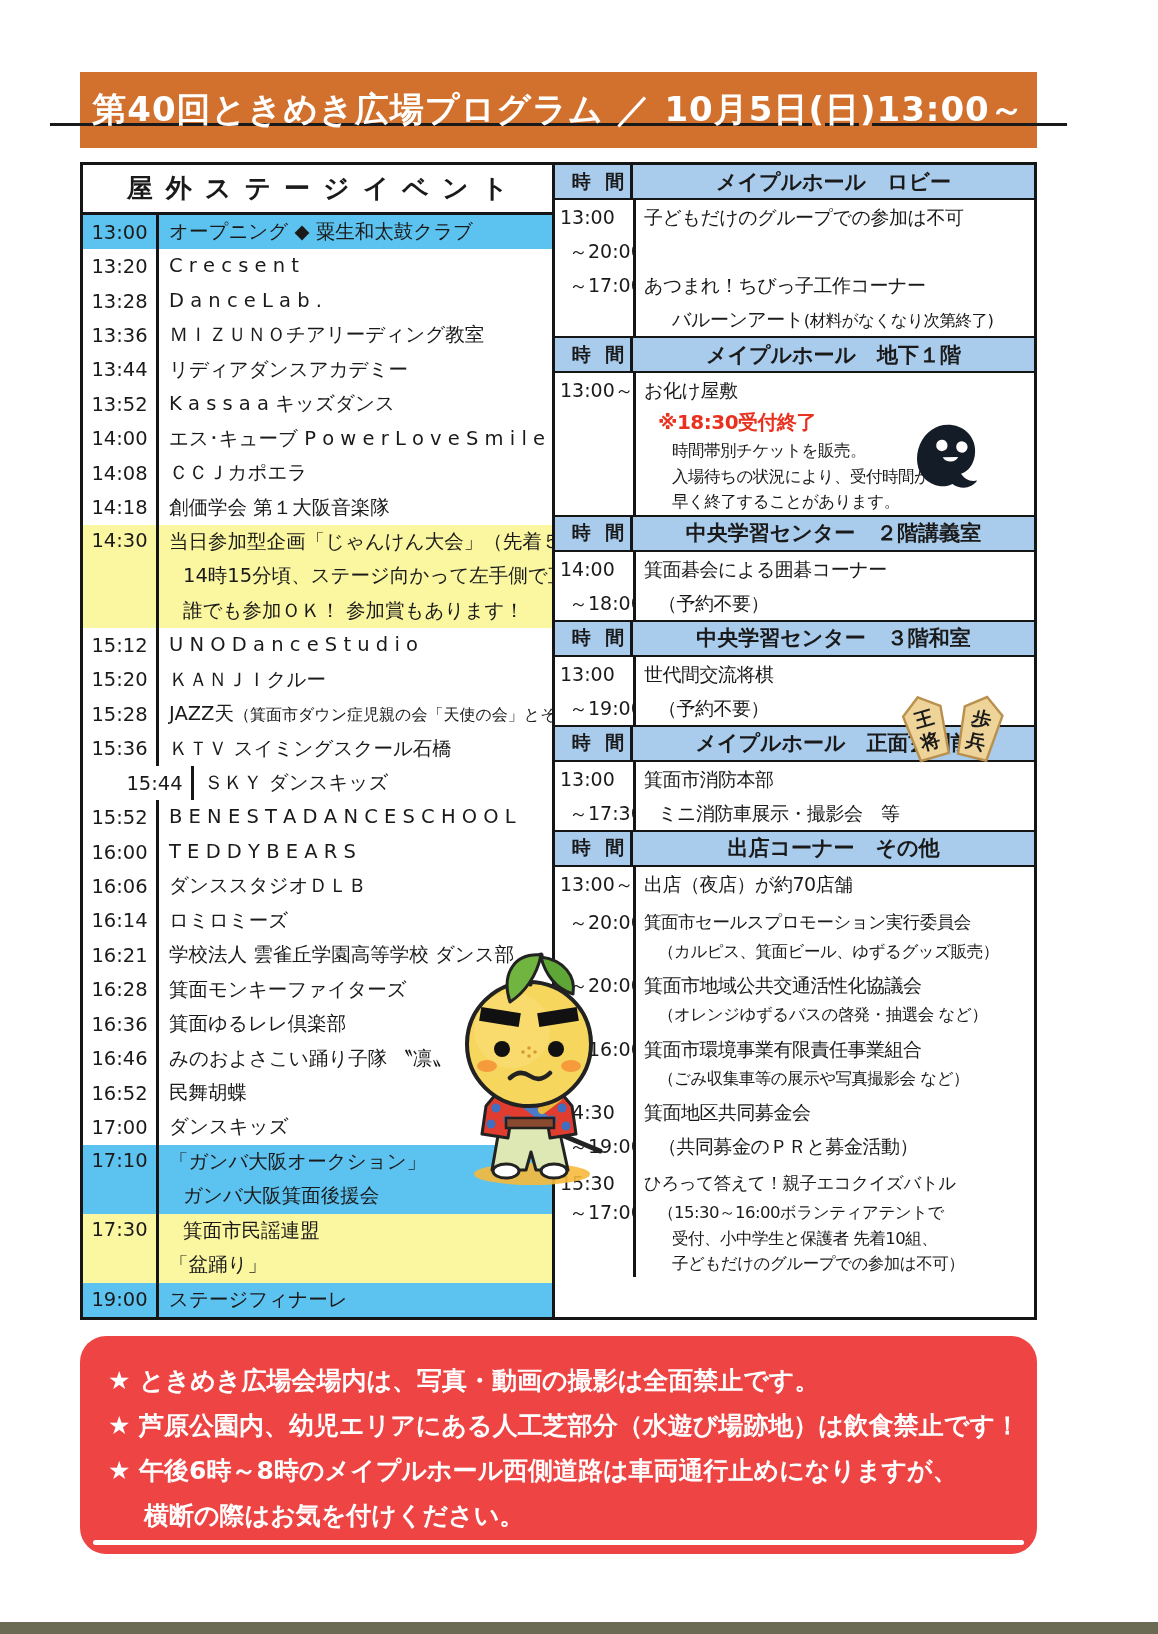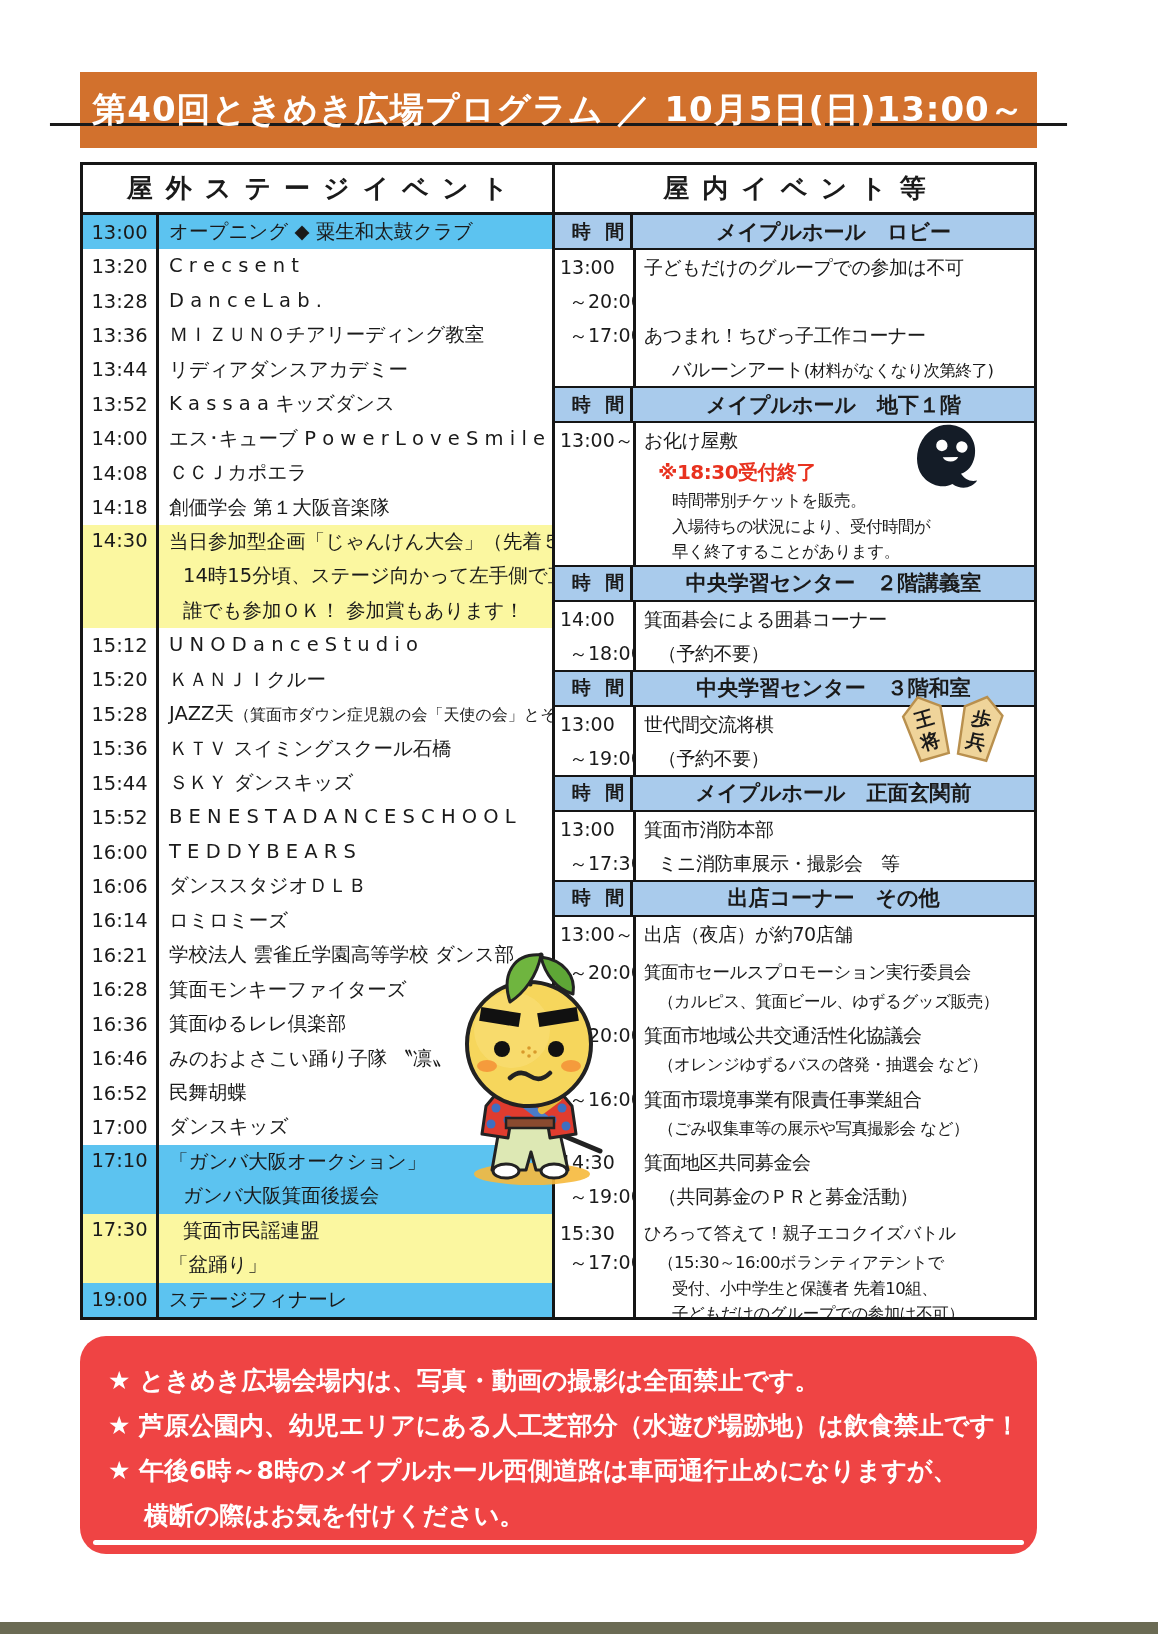--- a/index.html
+++ b/index.html
@@ -157,21 +157,21 @@
             <div class="o-content">
               <div class="o-line"><span>JAZZ天</span><span class="note">（箕面市ダウン症児親の会「天使の会」とその仲間たち）</span></div>
             </div>
           </div>
           <div class="o-row" style="height: 34.44px;">
             <div class="o-time">15:36</div>
             <div class="o-content">
               <div class="o-line"><span>ＫＴＶ スイミングスクール石橋</span></div>
             </div>
           </div>
-          <div class="o-row" style="height: 34.44px;">
+          <div class="o-row" style="height: 34.44px; padding-left: 35px;">
             <div class="o-time">15:44</div>
             <div class="o-content">
               <div class="o-line"><span>ＳＫＹ ダンスキッズ</span></div>
             </div>
           </div>
           <div class="o-row" style="height: 34.44px;">
             <div class="o-time">15:52</div>
             <div class="o-content">
               <div class="o-line"><span>B E N E S T A  D A N C E  S C H O O L</span></div>
             </div>
@@ -246,21 +246,20 @@
           </div>
           <div class="o-row blue" style="height: 34.44px;">
             <div class="o-time">19:00</div>
             <div class="o-content">
               <div class="o-line"><span>ステージフィナーレ</span></div>
             </div>
           </div>
         </div>
     </div>
     <div class="indoor">
-      <div class="i-header">屋内イベント等</div>
       <div class="i-sections" id="indoor-sections">
           <div class="i-head first">
             <div class="i-ht">時 間</div>
             <div class="i-hc">メイプルホール　ロビー</div>
           </div>
           <div class="i-body">
             <div class="i-line" style="height: 34px;">
               <div class="i-time">13:00</div>
               <div class="i-text"><span>子どもだけのグループでの参加は不可</span></div>
             </div>

